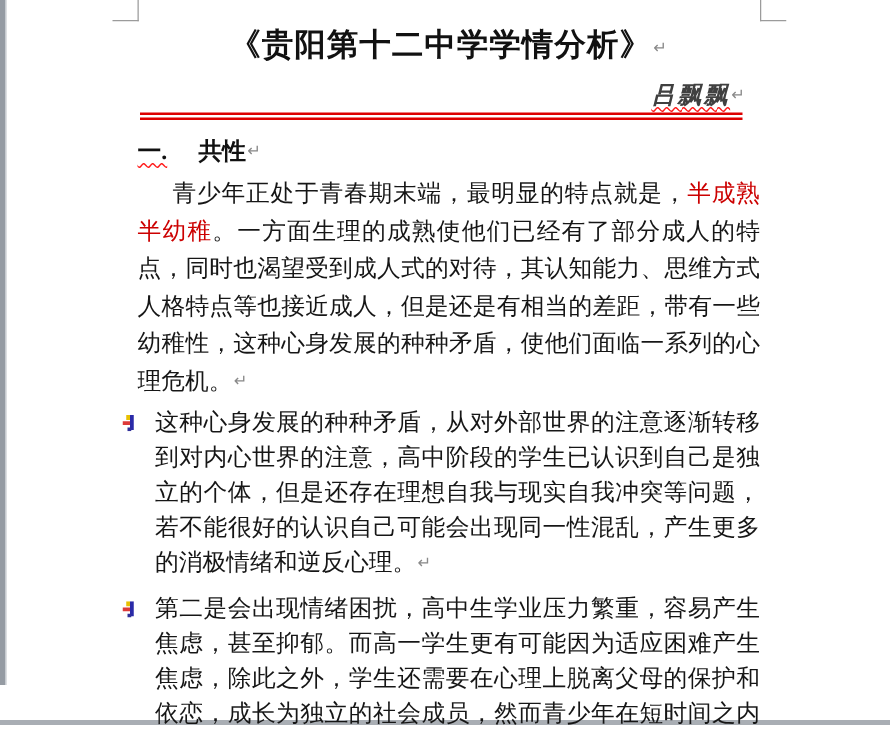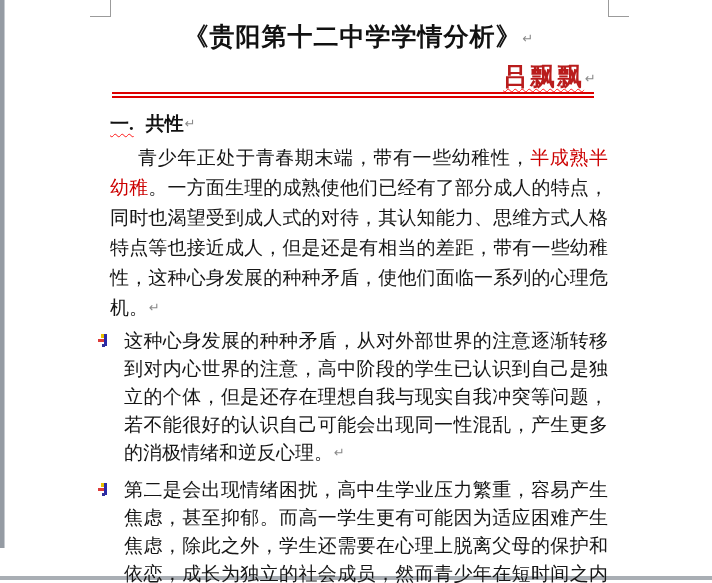--- a/index.html
+++ b/index.html
@@ -71,23 +71,24 @@
     text-decoration: none;
   }
   .author-line {
     margin-top: 9px;
     text-align: right;
     padding-right: 12px;
     line-height: 24px;
     white-space: nowrap;
   }
   .author {
-    color: #b91c1c;
-    font-size: 25px;
+    color: #404040;
+    font-size: 19px;
     font-weight: 700;
+    font-style: italic;
     letter-spacing: 2px;
   }
   .squiggle {
     text-decoration-line: underline;
     text-decoration-style: wavy;
     text-decoration-color: #ff1a1a;
     text-decoration-thickness: 1px;
     text-underline-offset: 3px;
   }
   .double-redline {
@@ -98,21 +99,21 @@
     border-top: 2px solid #dd0000;
     border-bottom: 2px solid #dd0000;
   }
   .heading {
     margin: 14px 0 0 0;
     font-size: 19px;
     font-weight: 700;
     color: #111111;
     line-height: 24px;
   }
-  .heading-label { margin-left: 12px; }
+  .heading-label { margin-left: 25px; }
   .body-para {
     margin: 7px 0 0 0;
     font-size: 19px;
     line-height: 30px;
     color: #161616;
     text-align: justify;
     text-indent: 28px;
   }
   .red-inline { color: #cc0000; }
   .bullet-list {
@@ -149,21 +150,21 @@
   <div class="content">
 
     <h1 class="title"><span>《贵阳第十二中学学情分析》</span><span class="pilcrow">↵</span></h1>
 
     <div class="author-line"><span class="author squiggle">吕飘飘</span><span class="pilcrow">↵</span></div>
 
     <div class="double-redline"></div>
 
     <h2 class="heading"><span class="squiggle">一.</span><span class="heading-label">共性</span><span class="pilcrow">↵</span></h2>
 
-    <p class="body-para"><span>青少年正处于青春期末端，带有一些幼稚性，</span><span class="red-inline">半成熟半幼稚</span><span>。一方面生理的成熟使他们已经有了部分成人的特点，同时也渴望受到成人式的对待，其认知能力、思维方式人格特点等也接近成人，但是还是有相当的差距，带有一些幼稚性，这种心身发展的种种矛盾，使他们面临一系列的心理危机。</span><span class="pilcrow">↵</span></p>
+    <p class="body-para"><span>青少年正处于青春期末端，最明显的特点就是，</span><span class="red-inline">半成熟半幼稚</span><span>。一方面生理的成熟使他们已经有了部分成人的特点，同时也渴望受到成人式的对待，其认知能力、思维方式人格特点等也接近成人，但是还是有相当的差距，带有一些幼稚性，这种心身发展的种种矛盾，使他们面临一系列的心理危机。</span><span class="pilcrow">↵</span></p>
 
     <ul class="bullet-list">
 
       <li>
         <svg class="bullet-glyph" viewBox="0 0 11 13" xmlns="http://www.w3.org/2000/svg">
           <rect x="6" y="0" width="3" height="12" fill="#2a2aa8"></rect>
           <rect x="3" y="0" width="3" height="4" fill="#e8c000"></rect>
           <rect x="0" y="5" width="6" height="3" fill="#dd3a3a"></rect>
           <rect x="4" y="10" width="3" height="3" fill="#30309a"></rect>
         </svg><span>这种心身发展的种种矛盾，从对外部世界的注意逐渐转移到对内心世界的注意，高中阶段的学生已认识到自己是独立的个体，但是还存在理想自我与现实自我冲突等问题，若不能很好的认识自己可能会出现同一性混乱，产生更多的消极情绪和逆反心理。</span><span class="pilcrow">↵</span>

